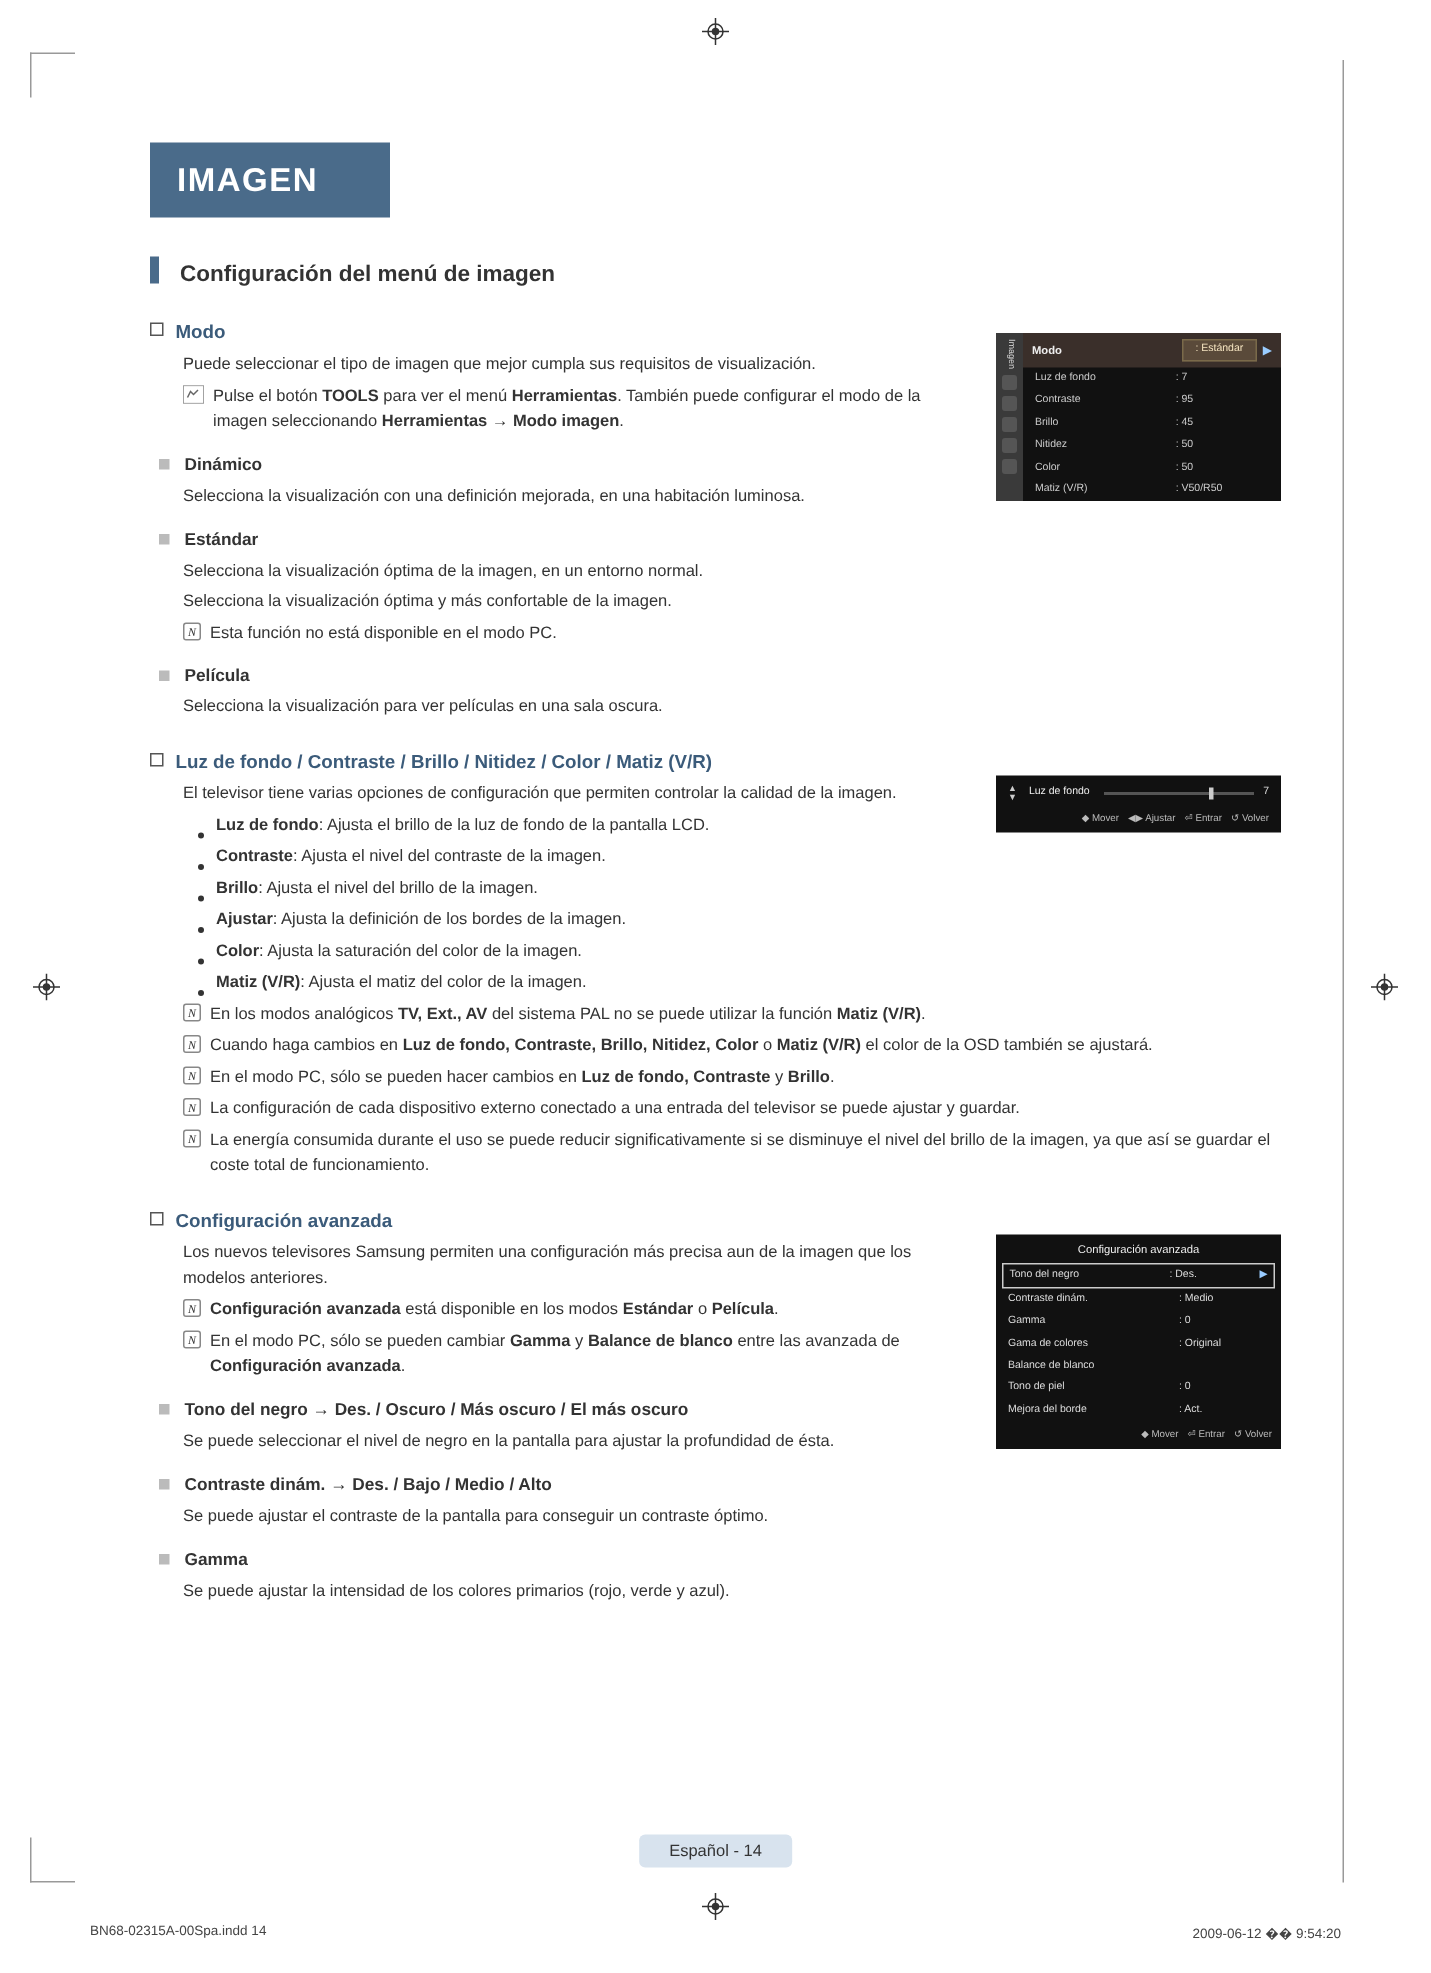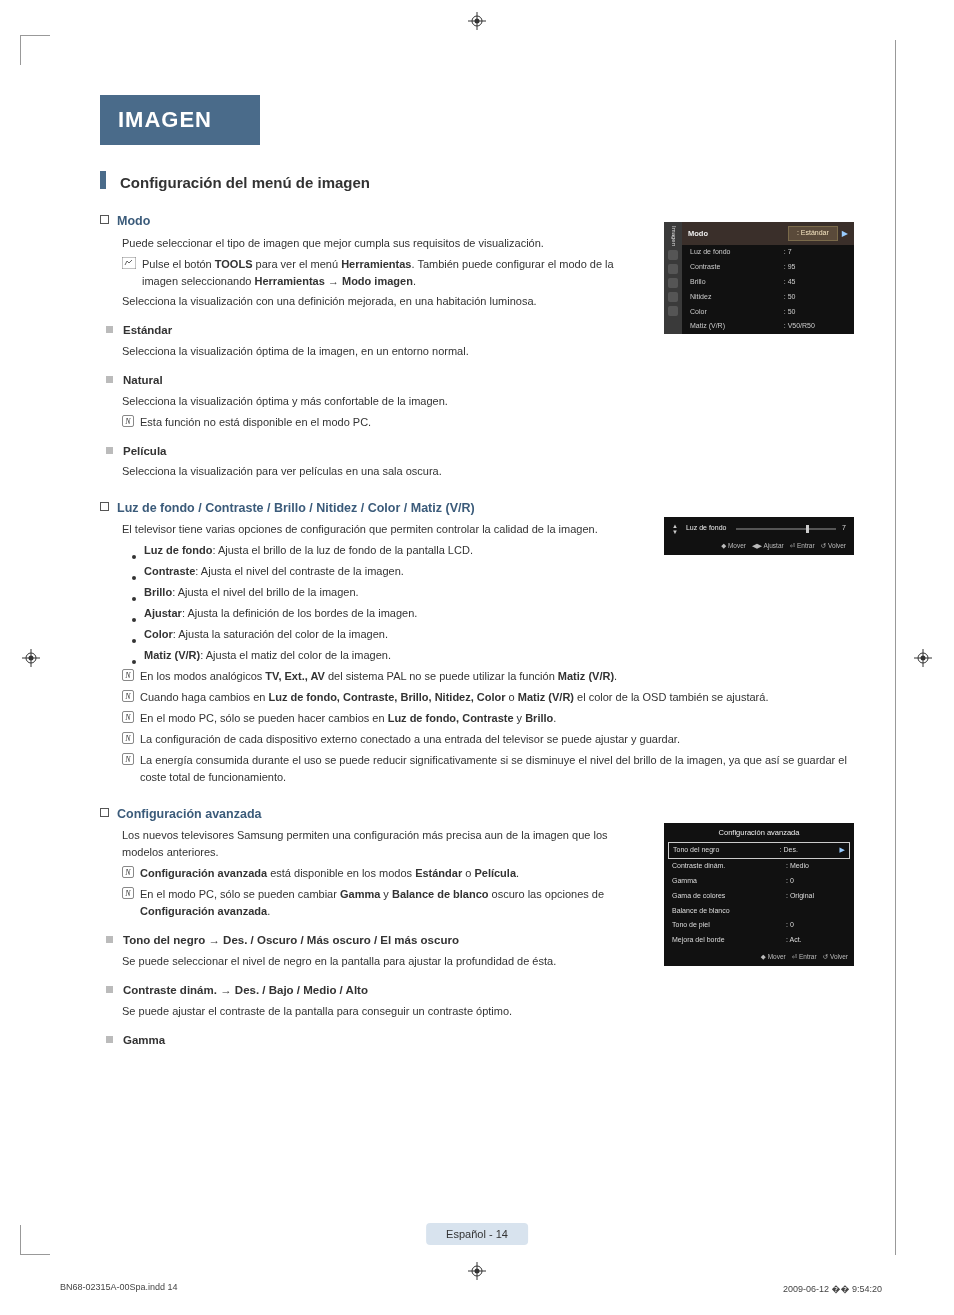--- a/index.html
+++ b/index.html
@@ -73,21 +73,21 @@
   .adv-panel .row { display: flex; padding: 2px 8px; }
   .adv-panel .row .k { flex: 1; }
   .adv-panel .row .v { width: 60px; }
   .adv-panel .row.sel { border: 1px solid #ccc; margin: 0 4px; padding: 2px 4px; }
   .adv-panel .row.sel .ar { color: #9cf; margin-left: auto; }
   .adv-panel .nav { display: flex; justify-content: flex-end; gap: 6px; padding: 4px 6px; font-size: 6.5px; color: #bbb; }
 
   .page-foot { position: absolute; left: 50%; transform: translateX(-50%); bottom: 70px; }
   .foot-pill { background: #d8e3ee; border-radius: 4px; padding: 5px 20px; font-weight: normal; font-size: 11px; color: #333; }
 
-  .print-line { position: absolute; bottom: 20px; left: 60px; right: 72px; display: flex; justify-content: space-between; font-size: 9px; color: #444; }
+  .print-line { position: absolute; bottom: 20px; left: 60px; right: 60px; display: flex; justify-content: space-between; font-size: 9px; color: #444; }
 
   b { font-weight: bold; }
   .arrow { font-family: Arial; }
 </style>
 </head>
 <body>
 
 <div class="page">
 
   <div class="crop-tl"></div>
@@ -196,32 +196,32 @@
           <svg width="14" height="12" viewBox="0 0 14 12">
               <rect x="0" y="0" width="14" height="12" fill="none" stroke="#666" stroke-width="0.8"></rect>
               <path d="M3 8 L5 4 L7 6 L10 3" fill="none" stroke="#666" stroke-width="1"></path>
             </svg>
         </span>
         <span>
           <span>Pulse el botón </span><b>TOOLS</b><span> para ver el menú </span><b>Herramientas</b><span>. También puede configurar el modo de la imagen seleccionando </span><b>Herramientas</b><span class="arrow"> → </span><b>Modo imagen</b><span>.</span>
         </span>
       </div>
 
+      <div class="h-mode">
+          <div class="sq"></div>
+          <div class="txt">Dinámico</div>
+        </div>
       <div class="indent1">Selecciona la visualización con una definición mejorada, en una habitación luminosa.</div>
 
       <div class="h-mode">
           <div class="sq"></div>
           <div class="txt">Estándar</div>
         </div>
       <div class="indent1">Selecciona la visualización óptima de la imagen, en un entorno normal.</div>
 
-      <div class="h-mode">
-          <div class="sq"></div>
-          <div class="txt">Natural</div>
-        </div>
       <div class="indent1">Selecciona la visualización óptima y más confortable de la imagen.</div>
       <div class="note-row">
         <span class="note-icon">N</span>
         <span>Esta función no está disponible en el modo PC.</span>
       </div>
 
       <div class="h-mode">
           <div class="sq"></div>
           <div class="txt">Película</div>
         </div>
@@ -355,39 +355,40 @@
           <div class="sq"></div>
           <div class="txt blue">Configuración avanzada</div>
         </div>
       <div class="indent1">Los nuevos televisores Samsung permiten una configuración más precisa aun de la imagen que los modelos anteriores.</div>
       <div class="note-row">
           <span class="note-icon">N</span>
           <span><b>Configuración avanzada</b><span> está disponible en los modos </span><b>Estándar</b><span> o </span><b>Película</b><span>.</span></span>
         </div>
       <div class="note-row">
           <span class="note-icon">N</span>
-          <span><span>En el modo PC, sólo se pueden cambiar </span><b>Gamma</b><span> y </span><b>Balance de blanco</b><span> oscuro las opciones de </span><b>Configuración avanzada</b><span>.</span></span>
+          <span><span>En el modo PC, sólo se pueden cambiar </span><b>Gamma</b><span> y </span><b>Balance de blanco</b><span> entre las avanzada de </span><b>Configuración avanzada</b><span>.</span></span>
         </div>
 
       <div class="h-mode">
           <div class="sq"></div>
           <div class="txt">Tono del negro → Des. / Oscuro / Más oscuro / El más oscuro</div>
         </div>
       <div class="indent1">Se puede seleccionar el nivel de negro en la pantalla para ajustar la profundidad de ésta.</div>
 
       <div class="h-mode">
           <div class="sq"></div>
           <div class="txt">Contraste dinám. → Des. / Bajo / Medio / Alto</div>
         </div>
       <div class="indent1">Se puede ajustar el contraste de la pantalla para conseguir un contraste óptimo.</div>
 
       <div class="h-mode">
           <div class="sq"></div>
           <div class="txt">Gamma</div>
         </div>
+      <div class="indent1">Se puede ajustar la intensidad de los colores primarios (rojo, verde y azul).</div>
 
       <div style="clear:both;"></div>
     </div>
 
   </div>
 
   <div class="page-foot">
     <div class="foot-pill">Español - 14</div>
   </div>
 

